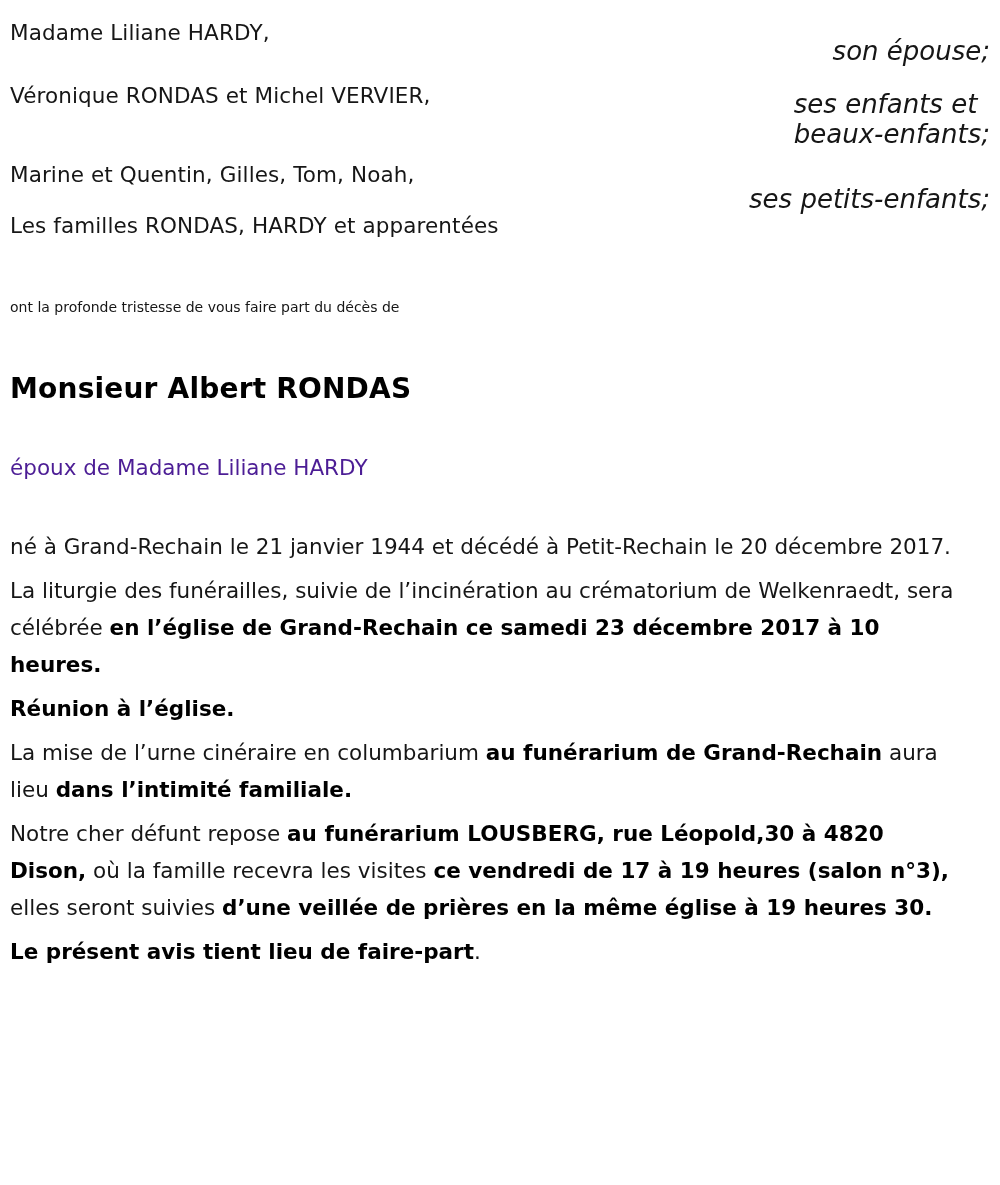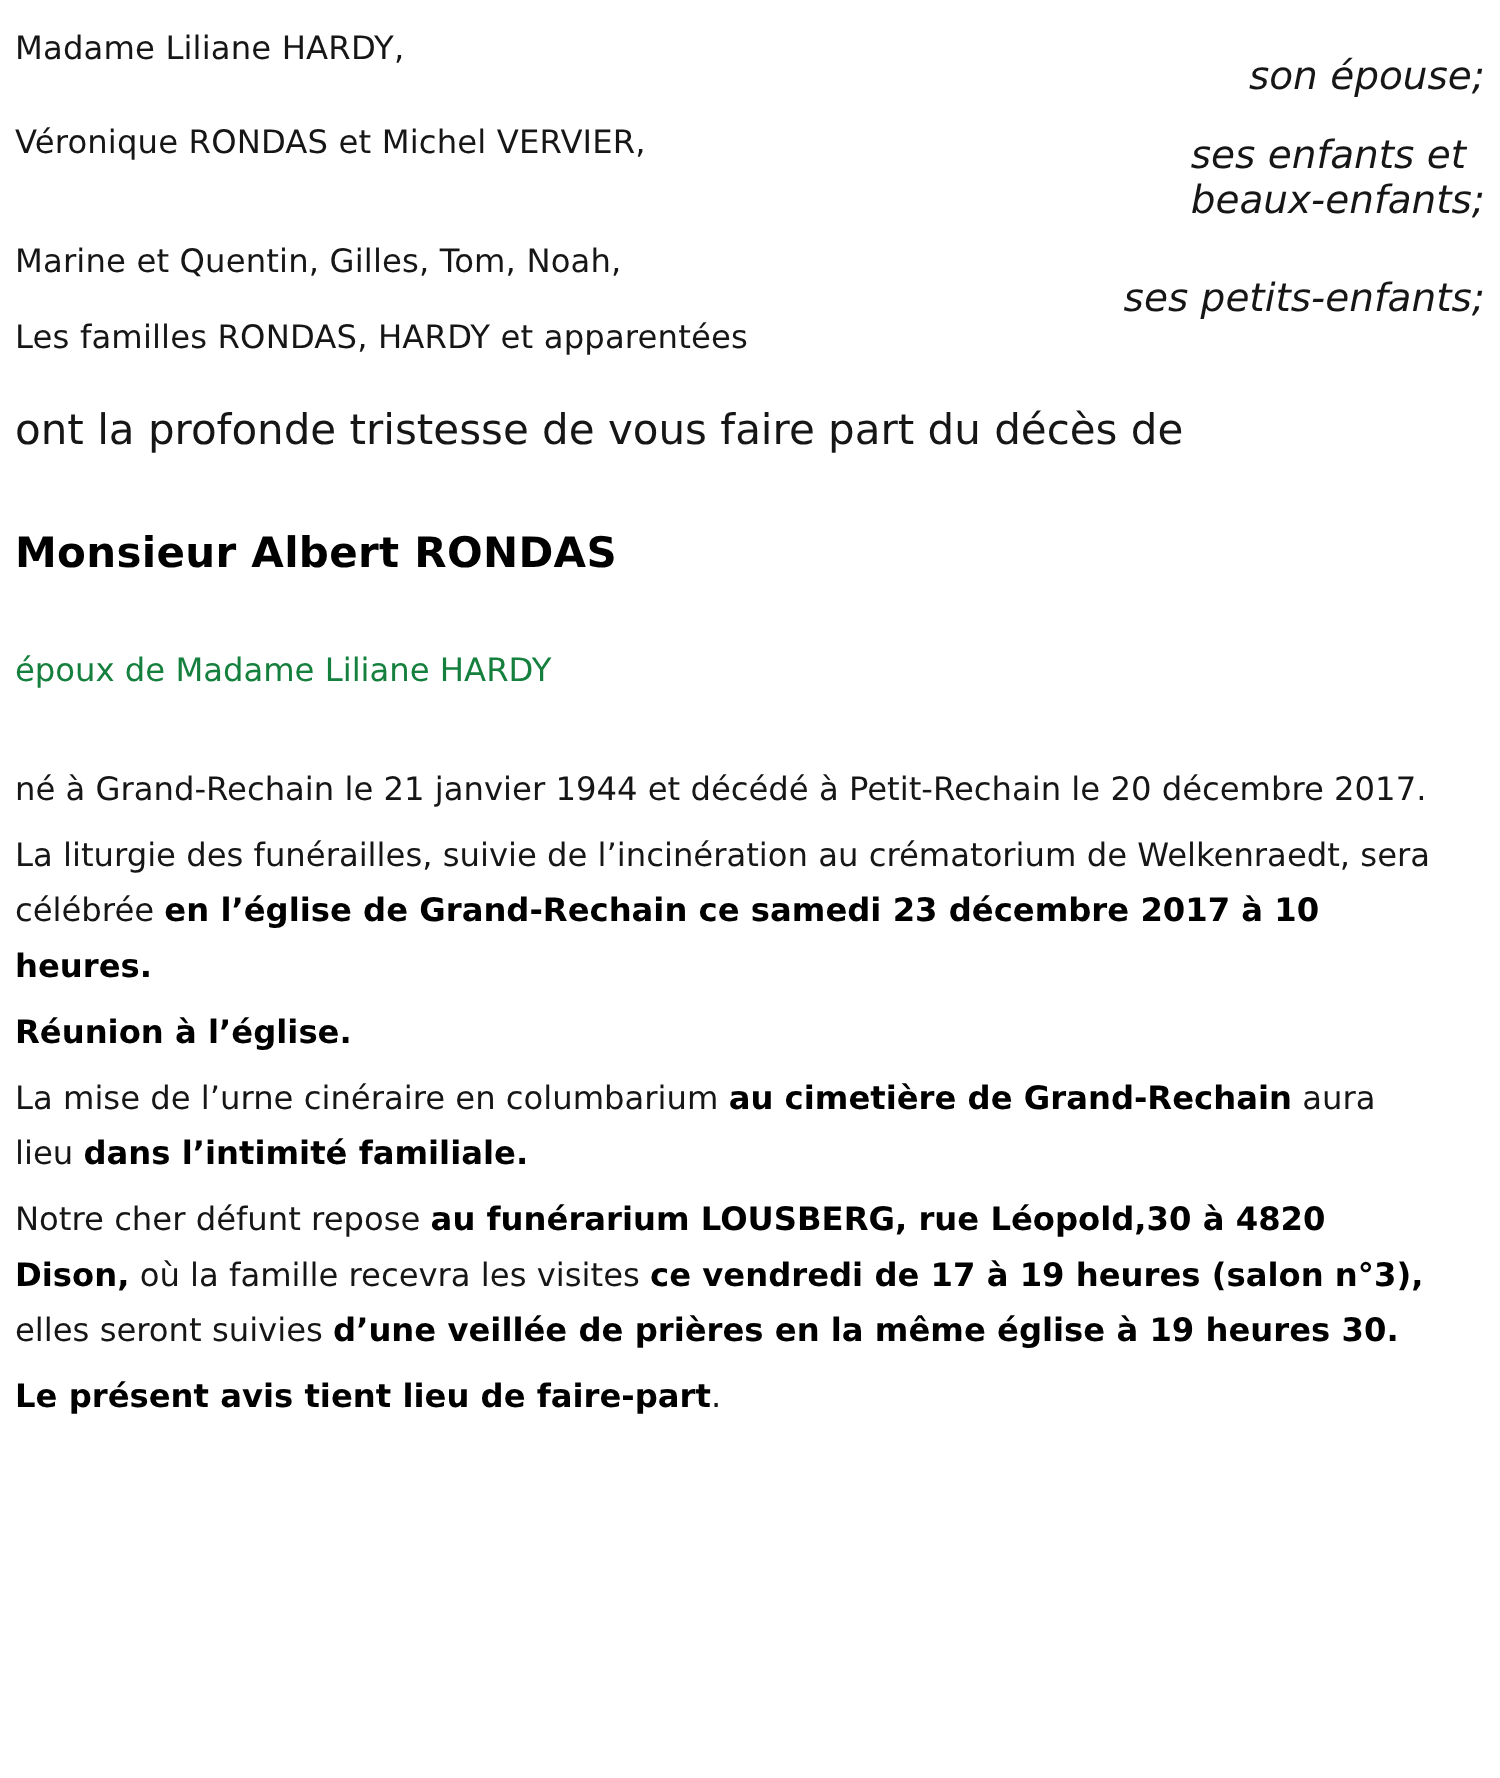--- a/index.html
+++ b/index.html
@@ -57,41 +57,41 @@
   .q-epouse      { top: 22px; }
   .q-enfants     { top: 12px; }
   .q-petits      { top: 28px; }
 
   .spacer-sm { height: 14px; }
   .spacer-md { height: 26px; }
   .spacer-lg { height: 42px; }
 
   
   .intro {
-    font-size: 28px;
+    font-size: 14px;
     line-height: 34px;
     color: #161616;
-    margin-top: 26px;
+    margin-top: 46px;
   }
 
   
   .deceased-name {
     font-size: 28px;
     font-weight: bold;
     line-height: 34px;
     letter-spacing: 0.2px;
     color: #000000;
     margin-top: 48px;
   }
 
   
   .spouse-of {
     font-size: 21.5px;
     line-height: 32px;
-    color: #15803d;
+    color: #4c1d95;
     margin-top: 46px;
   }
 
   
   .body-block {
     margin-top: 44px;
   }
 
   .para {
     font-size: 21.5px;
@@ -153,21 +153,21 @@
   <p class="spouse-of">époux de Madame Liliane HARDY</p>
 
   <section class="body-block">
 
     <p class="para"><span>né à Grand-Rechain le 21 janvier 1944 et décédé à Petit-Rechain le 20 décembre 2017.</span></p>
 
     <p class="para"><span>La liturgie des funérailles, suivie de l’incinération au crématorium de Welkenraedt, sera célébrée </span><b>en l’église de Grand-Rechain ce samedi 23 décembre 2017 à 10 heures.</b></p>
 
     <p class="para"><b>Réunion à l’église.</b></p>
 
-    <p class="para"><span>La mise de l’urne cinéraire en columbarium </span><b>au cimetière de Grand-Rechain</b><span> aura lieu </span><b>dans l’intimité familiale.</b></p>
+    <p class="para"><span>La mise de l’urne cinéraire en columbarium </span><b>au funérarium de Grand-Rechain</b><span> aura lieu </span><b>dans l’intimité familiale.</b></p>
 
     <p class="para"><span>Notre cher défunt repose </span><b>au funérarium LOUSBERG, rue Léopold,30 à 4820 Dison,</b><span> où la famille recevra les visites </span><b>ce vendredi de 17 à 19 heures (salon n°3),</b><span> elles seront suivies </span><b>d’une veillée de prières en la même église à 19 heures 30.</b></p>
 
     <p class="para"><b>Le présent avis tient lieu de faire-part</b><span>.</span></p>
 
   </section>
 
 </div>
 
 </body></html>

